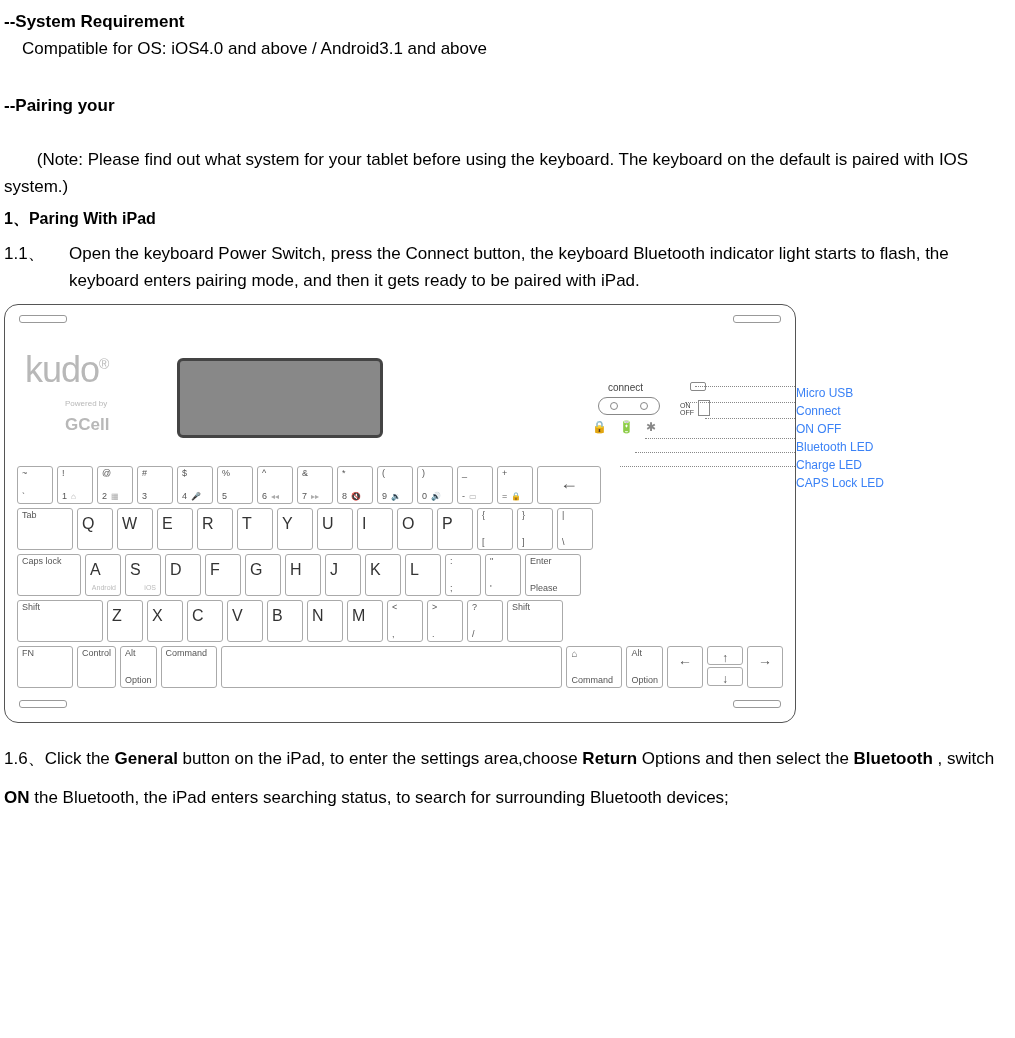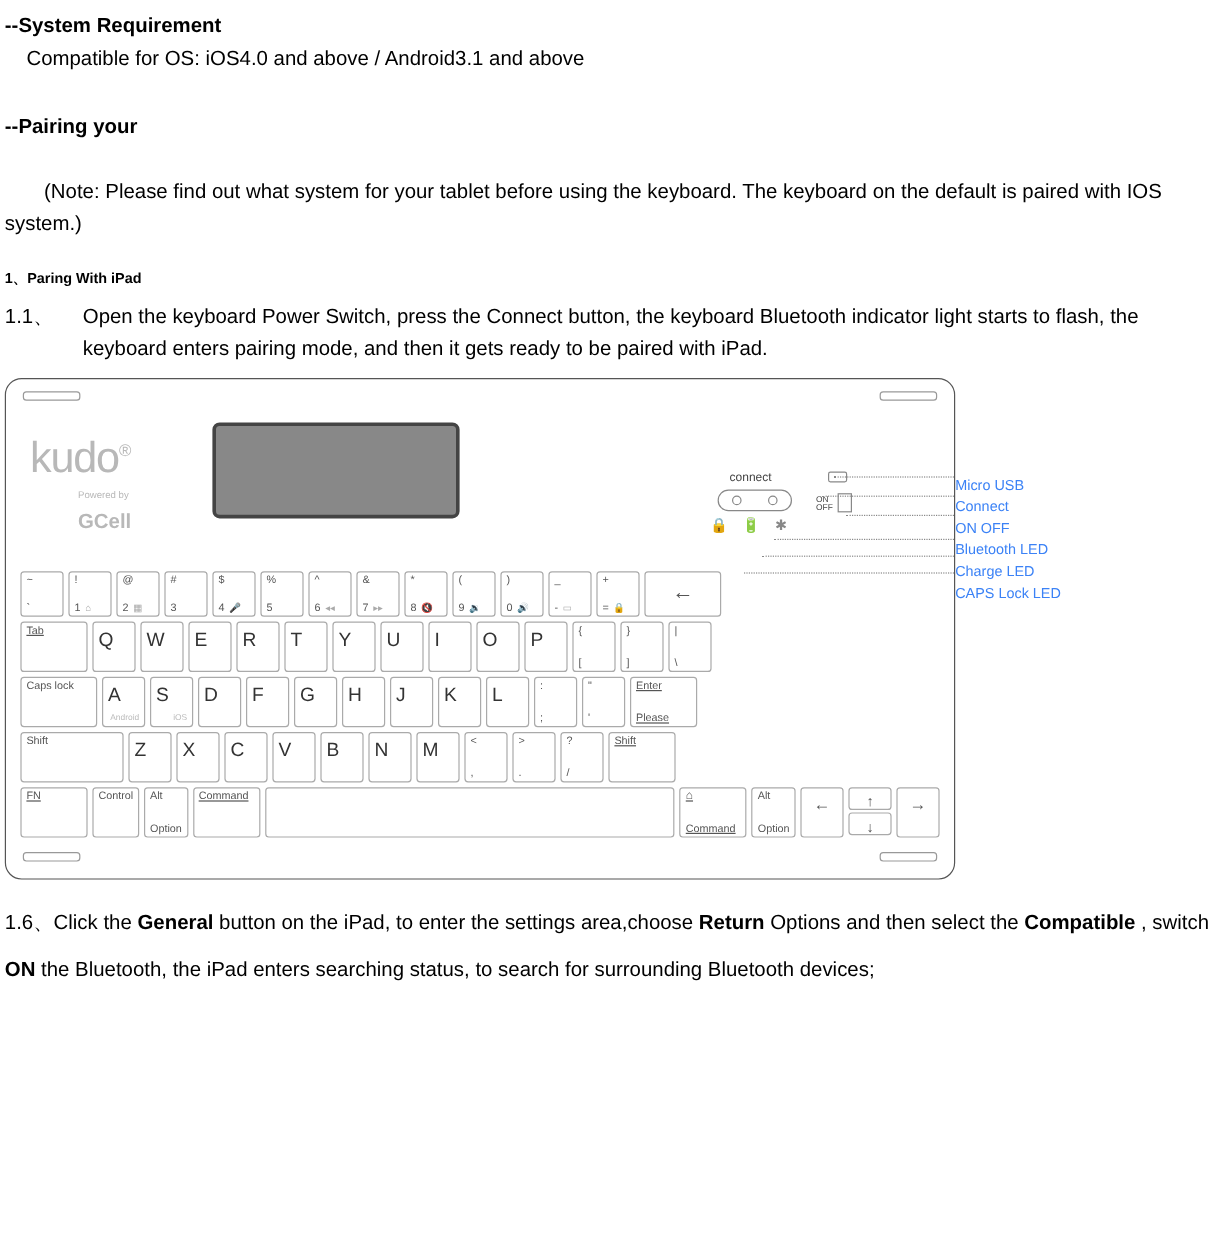--- a/index.html
+++ b/index.html
@@ -22,21 +22,21 @@
   .kb {
     width: 770px;
     border: 1px solid #555;
     border-radius: 14px;
     position: relative;
     padding: 10px 10px 14px 10px;
     background: #fff;
   }
   .kb-top { display: flex; justify-content: space-between; padding: 0 4px; }
   .bar { width: 46px; height: 6px; border: 1px solid #999; border-radius: 3px; }
-  .kb-brand-row { display: flex; align-items: flex-start; margin-top: 18px; padding: 0 10px; }
+  .kb-brand-row { display: flex; align-items: flex-end; margin-top: 18px; padding: 0 10px; }
   .brand-logo { font-family: Arial, sans-serif; font-size: 36px; color:#b8b8b8; font-weight: 500; letter-spacing: -1px;}
   .brand-sub  { font-size: 10px; color:#b8b8b8; margin-left: 40px; margin-top: -4px;}
   .trackpad {
     width: 200px; height: 74px; background:#888;
     border: 3px solid #444; border-radius: 6px;
     margin-left: 68px;
   }
   .kb-annot {
     position: absolute;
     left: 792px;
@@ -85,41 +85,41 @@
     flex-direction:column;
     justify-content:space-between;
     padding:2px 4px;
     box-sizing:border-box;
     background:#fff;
   }
   .key .top{font-size:9px; line-height:9px;}
   .key .bot{font-size:9px; line-height:9px;}
   .key.big-letter{ font-size:16px; align-items:flex-start; justify-content:flex-start; padding-top:2px; color:#333;}
   .key.tall{ height:42px; }
-  .key.wide1{ min-width:56px;text-decoration:underline;}
+  .key.wide1{ min-width:56px;}
   .key.wide15{ min-width:64px;}
   .key.wide2{ min-width:86px;}
   .key.space{ flex:1; }
   .kb-bot { display:flex; justify-content:space-between; padding: 8px 4px 0 4px;}
   .post-img { margin-top: 16px; line-height: 2.3; }
 </style>
 </head>
 <body>
 
 <div class="section-head">--System Requirement</div>
 <div class="indent">Compatible for OS: iOS4.0 and above / Android3.1 and above</div>
 
 <div class="section-head" style="margin-top:30px">--Pairing your</div>
 
 <div class="para" style="margin-top:26px">
   <span class="indent" style="display:inline-block;width:10px"></span>
   <span>(Note: Please find out what system for your tablet before using the keyboard. The keyboard on the default is paired with IOS system.)</span>
 </div>
 
-<div class="section-head" style="margin-top:23px; font-size:12px;">1、Paring With iPad</div>
+<div class="section-head" style="margin-top:6px; font-size:16px;">1、Paring With iPad</div>
 
 <div class="step-row">
   <div class="step-num">1.1、</div>
   <div class="step-body">Open the keyboard Power Switch, press the Connect button, the keyboard Bluetooth indicator light starts to flash, the keyboard enters pairing mode, and then it gets ready to be paired with iPad.</div>
 </div>
 
 <div class="kb-wrap" style="position:relative;">
 
   <div class="kb">
     <div class="kb-top">
@@ -381,14 +381,14 @@
     <div>Connect</div>
     <div>ON OFF</div>
     <div>Bluetooth LED</div>
     <div>Charge LED</div>
     <div>CAPS Lock LED</div>
   </div>
 
 </div>
 
 <div class="post-img">
-  <span>1.6、Click the </span><span class="bold">General</span><span> button on the iPad, to enter the settings area,choose </span><span class="bold">Return</span><span> Options and then select the </span><span class="bold">Compatible</span><span> , switch </span><span class="bold">ON</span><span> the Bluetooth, the iPad enters searching status, to search for surrounding Bluetooth devices;</span>
+  <span>1.6、Click the </span><span class="bold">General</span><span> button on the iPad, to enter the settings area,choose </span><span class="bold">Return</span><span> Options and then select the </span><span class="bold">Bluetooth</span><span> , switch </span><span class="bold">ON</span><span> the Bluetooth, the iPad enters searching status, to search for surrounding Bluetooth devices;</span>
 </div>
 
 </body></html>

